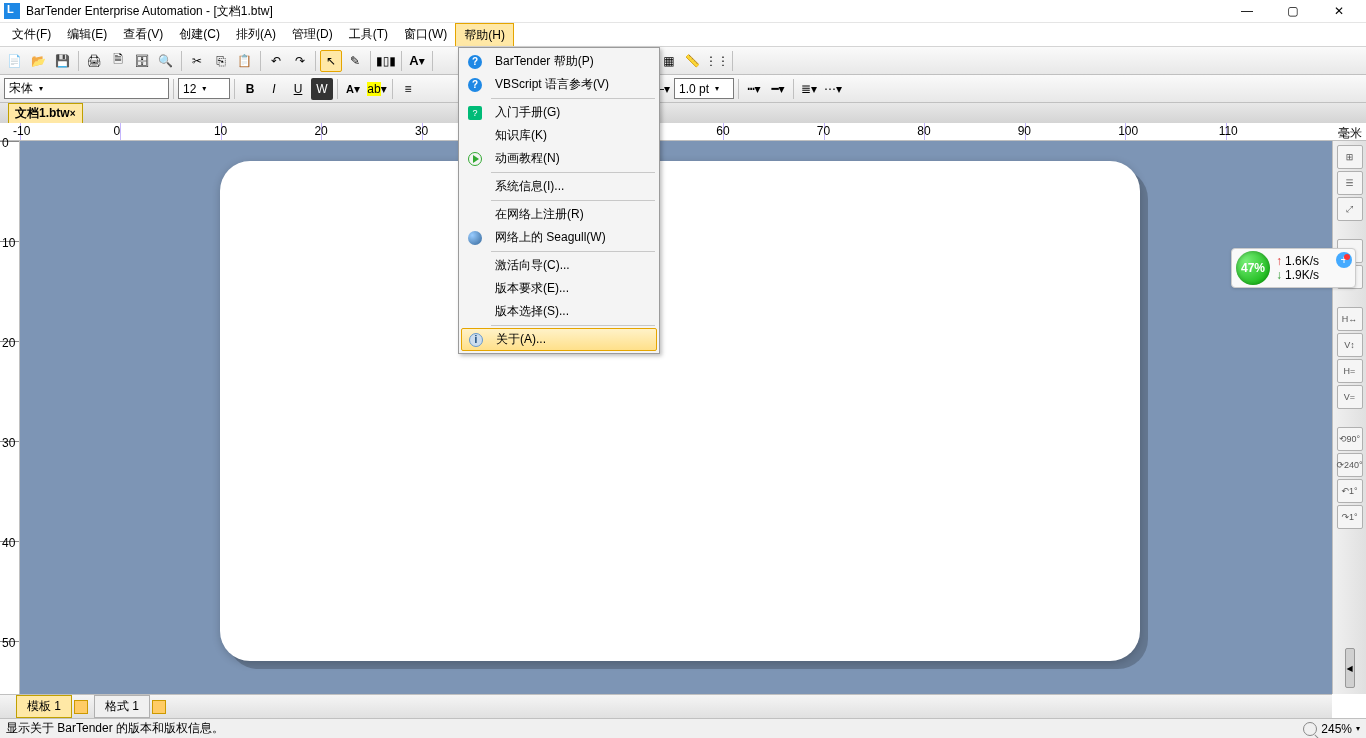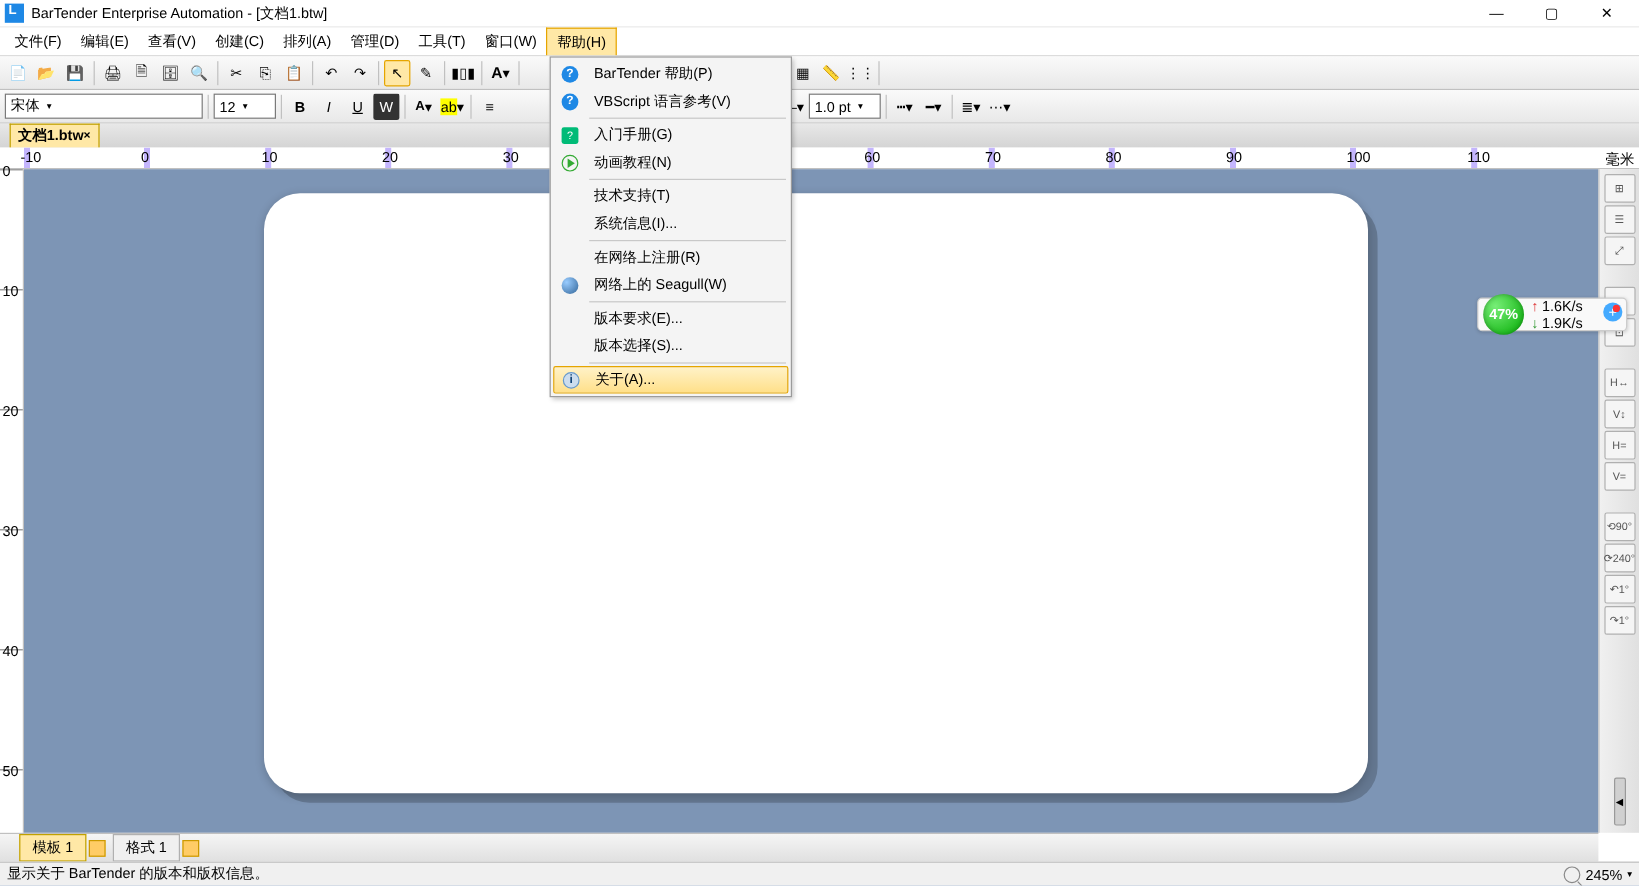--- a/index.html
+++ b/index.html
@@ -23,21 +23,21 @@
 .tb-combo { height: 21px; background: #fff; border: 1px solid #7a7a7a; display: flex; align-items: center; padding: 0 4px; cursor: pointer; }
 .tb-combo .dd { margin-left: 6px; font-size: 8px; }
 .tb-wide { min-width: 60px; }
 
 .tabbar { height: 20px; background: linear-gradient(#e8e8e8, #d4d4d4); display: flex; align-items: flex-end; padding-left: 8px; }
 .doc-tab { background: #ffe8a6; border: 1px solid #c0a000; border-bottom: none; padding: 1px 6px; font-weight: bold; display: flex; align-items: center; gap: 0; font-size: 11px; }
 .doc-tab .close-x { font-size: 10px; cursor: pointer; }
 
 .ruler-h { height: 18px; background: #fff; border-bottom: 1px solid #c0c0c0; position: relative; overflow: hidden; font-size: 9px; display:flex; align-items:flex-end;}
 .ruler-h .ticks { position: absolute; left: 20px; right: 40px; top: 0; bottom: 0; display: flex; }
-.ruler-h .tick-major { flex: 1; border-left: 5px solid #c4b5fd; position: relative; }
+.ruler-h .tick-major { flex: 1; border-left: 1px solid #c4b5fd; position: relative; }
 .ruler-h .tick-major span { position: absolute; left: -8px; top: 1px; }
 .ruler-h .unit { position: absolute; right: 4px; top: 2px; }
 
 .workspace { position: absolute; top: 141px; left: 0; right: 34px; bottom: 44px; display: flex; }
 .ruler-v { width: 20px; background: #fff; border-right: 1px solid #c0c0c0; position: relative; }
 .ruler-v .tick-major { height: 100px; border-top: 1px solid #888; position: relative; font-size: 9px; }
 .ruler-v .tick-major span { position: absolute; left: 2px; top: -6px; }
 .canvas-area { flex: 1; background: #7d95b5; position: relative; overflow: hidden; }
 .canvas-shadow { position:absolute; left: 208px; top: 28px; width: 920px; height: 500px; background: rgba(0,0,0,0.2); border-radius: 30px;}
 .canvas-page { position: absolute; left: 200px; top: 20px; width: 920px; height: 500px; background: #fff; border-radius: 30px; box-shadow: 0 2px 8px rgba(0,0,0,.2); }
@@ -64,21 +64,21 @@
 .hm-row .lbl { padding-left: 6px; flex: 1; }
 .hm-row.highlight { background: linear-gradient(#fff2c8,#ffe08a); border: 1px solid #e5a500; border-radius: 2px; }
 .hm-sep { height: 1px; margin: 2px 2px 2px 30px; background: #c8c8c8; }
 .ic-help { width:14px;height:14px;border-radius:50%;background:#1e88e5;color:#fff;font-weight:bold;font-size:10px;display:flex;align-items:center;justify-content:center;}
 .ic-book { width:14px;height:14px;background:#0b7; border-radius:2px; color:#fff; font-size:9px; display:flex;align-items:center;justify-content:center;}
 .ic-play-wrap{width:14px;height:14px;border:1px solid #3a3;border-radius:50%;display:flex;align-items:center;justify-content:center;}
 .ic-play-wrap .tri{width:0;height:0;border-top:4px solid transparent;border-bottom:4px solid transparent;border-left:6px solid #3a3;margin-left:2px;}
 .ic-globe { width:14px;height:14px;border-radius:50%;background:radial-gradient(circle at 30% 30%, #9cf, #369);}
 .ic-info { width:14px;height:14px;border-radius:50%;background:#cde;color:#147;font-weight:bold;font-size:10px;display:flex;align-items:center;justify-content:center;border:1px solid #69c;}
 
-.net-monitor { position: absolute; right: 10px; top: 248px; width: 125px; height: 28px; background: #f9f9f9; border: 1px solid #ccc; border-radius: 4px; display: flex; align-items: center; padding: 2px 4px; box-shadow: 0 1px 3px rgba(0,0,0,.15); z-index: 200;}
+.net-monitor { position: absolute; right: 10px; top: 248px; width: 125px; height: 40px; background: #f9f9f9; border: 1px solid #ccc; border-radius: 4px; display: flex; align-items: center; padding: 2px 4px; box-shadow: 0 1px 3px rgba(0,0,0,.15); z-index: 200;}
 .net-monitor .circ { width: 34px; height: 34px; border-radius: 50%; background: radial-gradient(circle at 30% 30%, #7e7, #0a0); display: flex; align-items: center; justify-content: center; color: #fff; font-size: 10px; font-weight: bold; box-shadow: inset 0 0 4px rgba(0,0,0,.3);}
 .net-monitor .speeds { margin-left: 6px; font-size: 10px; line-height: 14px; flex:1;}
 .net-monitor .up::before { content: "↑"; color: #d33; margin-right: 3px; }
 .net-monitor .dn::before { content: "↓"; color: #393; margin-right: 3px; }
 .net-monitor .plus { width:16px; height:16px; border-radius:50%; background:#4af; color:#fff; display:flex;align-items:center;justify-content:center; font-size:12px; position:absolute; right:3px; top:3px; cursor:pointer;}
 .net-monitor .dot { width:6px;height:6px;background:#f33;border-radius:50%;position:absolute; right:2px; top:2px;}
 .font-a{font-weight:bold;font-size:13px;}
 </style>
 </head>
 <body>
@@ -313,48 +313,52 @@
       <div class="lbl">VBScript 语言参考(V)</div>
     </div>
     <div class="hm-sep"></div>
     <div class="hm-row">
       <div class="ic">
         <div class="ic-book">?</div>
       </div>
       <div class="lbl">入门手册(G)</div>
     </div>
     <div class="hm-row">
+      <div class="ic"></div>
+      <div class="lbl">知识库(K)</div>
+    </div>
+    <div class="hm-row">
       <div class="ic">
         <div class="ic-play-wrap">
           <div class="tri"></div>
         </div>
       </div>
       <div class="lbl">动画教程(N)</div>
     </div>
     <div class="hm-sep"></div>
     <div class="hm-row">
       <div class="ic"></div>
-      <div class="lbl">技术支持(T)</div>
-    </div>
-    <div class="hm-row">
-      <div class="ic"></div>
       <div class="lbl">系统信息(I)...</div>
     </div>
     <div class="hm-sep"></div>
     <div class="hm-row">
       <div class="ic"></div>
       <div class="lbl">在网络上注册(R)</div>
     </div>
     <div class="hm-row">
       <div class="ic">
         <div class="ic-globe"></div>
       </div>
       <div class="lbl">网络上的 Seagull(W)</div>
     </div>
     <div class="hm-sep"></div>
+    <div class="hm-row">
+      <div class="ic"></div>
+      <div class="lbl">激活向导(C)...</div>
+    </div>
     <div class="hm-row">
       <div class="ic"></div>
       <div class="lbl">版本要求(E)...</div>
     </div>
     <div class="hm-row">
       <div class="ic"></div>
       <div class="lbl">版本选择(S)...</div>
     </div>
     <div class="hm-sep"></div>
     <div class="hm-row highlight">

